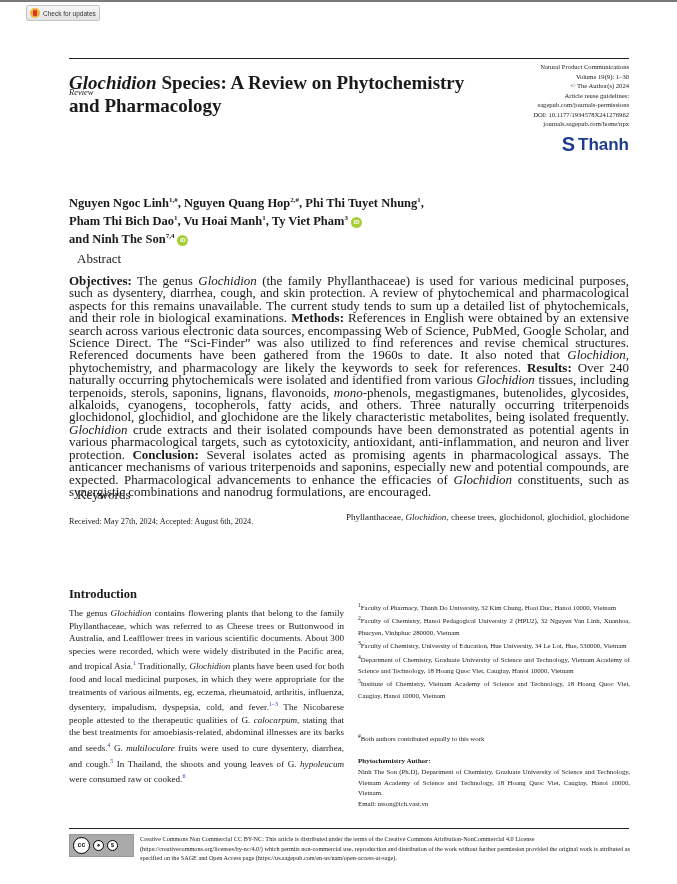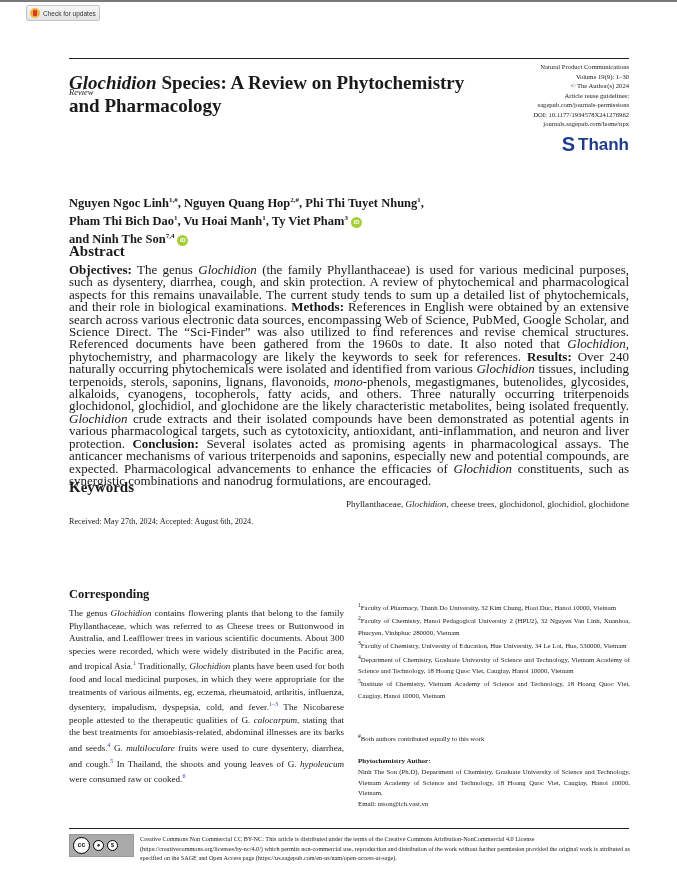--- a/index.html
+++ b/index.html
@@ -19,21 +19,21 @@
   .journal { position: absolute; right: 48px; top: 62px; text-align: right; font-size: 6.6px; line-height: 9.5px; }
   .sage { position: absolute; right: 48px; top: 133px; display: flex; align-items: center; gap: 3px; color: #1f3c8c;
           font-family: "Liberation Sans", sans-serif; font-weight: bold; font-size: 17px; }
   .sage-s { font-size: 20px; font-weight: bold; }
   .authors { position: absolute; left: 69px; top: 157px; width: 560px; font-size: 12.5px; font-weight: bold; line-height: 15px; margin-top: 36px; }
   .authors sup { font-size: 7px; }
   .orcid { display: inline-block; width: 11px; height: 11px; border-radius: 50%; background: #a6ce39; color: #fff;
            font-family: "Liberation Sans", sans-serif; font-size: 6px; font-weight: bold; text-align: center; line-height: 11px;
            vertical-align: middle; margin-left: 3px; cursor: pointer; }
   .abstract { position: absolute; left: 69px; top: 243px; width: 560px; }
-  h3 { margin: 0; font-size: 15px; font-weight: bold; }
+  h3 { margin: 8px; font-size: 13px; font-weight: normal; }
   .abs-text { margin: 4px 0 0 0; font-size: 13px; line-height: 12.4px; text-align: justify; }
   .keywords { position: absolute; left: 69px; top: 479px; width: 560px; }
   .kw-text { margin: 2px 0 0 0; font-size: 9.1px; line-height: 12px; text-align: right; }
   .received { position: absolute; left: 69px; top: 517px; font-size: 8.2px; text-align: right; }
   .intro-h { position: absolute; left: 69px; top: 587px; font-size: 12.5px; font-weight: bold; margin: 0; }
   .intro { position: absolute; left: 69px; top: 607px; width: 275px; font-size: 9.1px; line-height: 12.6px; text-align: justify; margin: 0; }
   sup.ref { color: #2a3fc9; font-size: 6px; }
   .affils { position: absolute; left: 358px; top: 600px; width: 272px; font-size: 6.8px; line-height: 11.2px; text-align: justify; }
   .affils p { margin: 0; }
   .equal { position: absolute; left: 358px; top: 733px; font-size: 6.8px; }
@@ -93,21 +93,21 @@
   <p class="abs-text"><b>Objectives:</b><span> The genus </span><i>Glochidion</i><span> (the family Phyllanthaceae) is used for various medicinal purposes, such as dysentery, diarrhea, cough, and skin protection. A review of phytochemical and pharmacological aspects for this remains unavailable. The current study tends to sum up a detailed list of phytochemicals, and their role in biological examinations. </span><b>Methods:</b><span> References in English were obtained by an extensive search across various electronic data sources, encompassing Web of Science, PubMed, Google Scholar, and Science Direct. The “Sci-Finder” was also utilized to find references and revise chemical structures. Referenced documents have been gathered from the 1960s to date. It also noted that </span><i>Glochidion</i><span>, phytochemistry, and pharmacology are likely the keywords to seek for references. </span><b>Results:</b><span> Over 240 naturally occurring phytochemicals were isolated and identified from various </span><i>Glochidion</i><span> tissues, including terpenoids, sterols, saponins, lignans, flavonoids, </span><i>mono</i><span>-phenols, megastigmanes, butenolides, glycosides, alkaloids, cyanogens, tocopherols, fatty acids, and others. Three naturally occurring triterpenoids glochidonol, glochidiol, and glochidone are the likely characteristic metabolites, being isolated frequently. </span><i>Glochidion</i><span> crude extracts and their isolated compounds have been demonstrated as potential agents in various pharmacological targets, such as cytotoxicity, antioxidant, anti-inflammation, and neuron and liver protection. </span><b>Conclusion:</b><span> Several isolates acted as promising agents in pharmacological assays. The anticancer mechanisms of various triterpenoids and saponins, especially new and potential compounds, are expected. Pharmacological advancements to enhance the efficacies of </span><i>Glochidion</i><span> constituents, such as synergistic combinations and nanodrug formulations, are encouraged.</span></p>
 </div>
 
 <div class="keywords">
   <h3>Keywords</h3>
   <p class="kw-text"><span>Phyllanthaceae, </span><i>Glochidion</i><span>, cheese trees, glochidonol, glochidiol, glochidone</span></p>
 </div>
 
 <div class="received">Received: May 27th, 2024; Accepted: August 6th, 2024.</div>
 
-<h2 class="intro-h">Corresponding</h2>
+<h2 class="intro-h">Introduction</h2>
 <p class="intro"><span>The genus </span><i>Glochidion</i><span> contains flowering plants that belong to the family Phyllanthaceae, which was referred to as Cheese trees or Buttonwood in Australia, and Leafflower trees in various scientific documents. About 300 species were recorded, which were widely distributed in the Pacific area, and tropical Asia.</span><sup class="ref">1</sup><span> Traditionally, </span><i>Glochidion</i><span> plants have been used for both food and local medicinal purposes, in which they were appropriate for the treatments of various ailments, eg, eczema, rheumatoid, arthritis, influenza, dysentery, impaludism, dyspepsia, cold, and fever.</span><sup class="ref">1–3</sup><span> The Nicobarese people attested to the therapeutic qualities of G. </span><i>calocarpum</i><span>, stating that the best treatments for amoebiasis-related, abdominal illnesses are its barks and seeds.</span><sup class="ref">4</sup><span> G. </span><i>multiloculare</i><span> fruits were used to cure dysentery, diarrhea, and cough.</span><sup class="ref">5</sup><span> In Thailand, the shoots and young leaves of G. </span><i>hypoleucum</i><span> were consumed raw or cooked.</span><sup class="ref">6</sup></p>
 
 <div class="affils">
   <p><sup>1</sup><span>Faculty of Pharmacy, Thanh Do University, 32 Kim Chung, Hoai Duc, Hanoi 10000, Vietnam</span></p>
   <p><sup>2</sup><span>Faculty of Chemistry, Hanoi Pedagogical University 2 (HPU2), 32 Nguyen Van Linh, Xuanhoa, Phucyen, Vinhphuc 280000, Vietnam</span></p>
   <p><sup>3</sup><span>Faculty of Chemistry, University of Education, Hue University, 34 Le Loi, Hue, 530000, Vietnam</span></p>
   <p><sup>4</sup><span>Department of Chemistry, Graduate University of Science and Technology, Vietnam Academy of Science and Technology, 18 Hoang Quoc Viet, Caugiay, Hanoi 10000, Vietnam</span></p>
   <p><sup>5</sup><span>Institute of Chemistry, Vietnam Academy of Science and Technology, 18 Hoang Quoc Viet, Caugiay, Hanoi 10000, Vietnam</span></p>
 </div>
 

